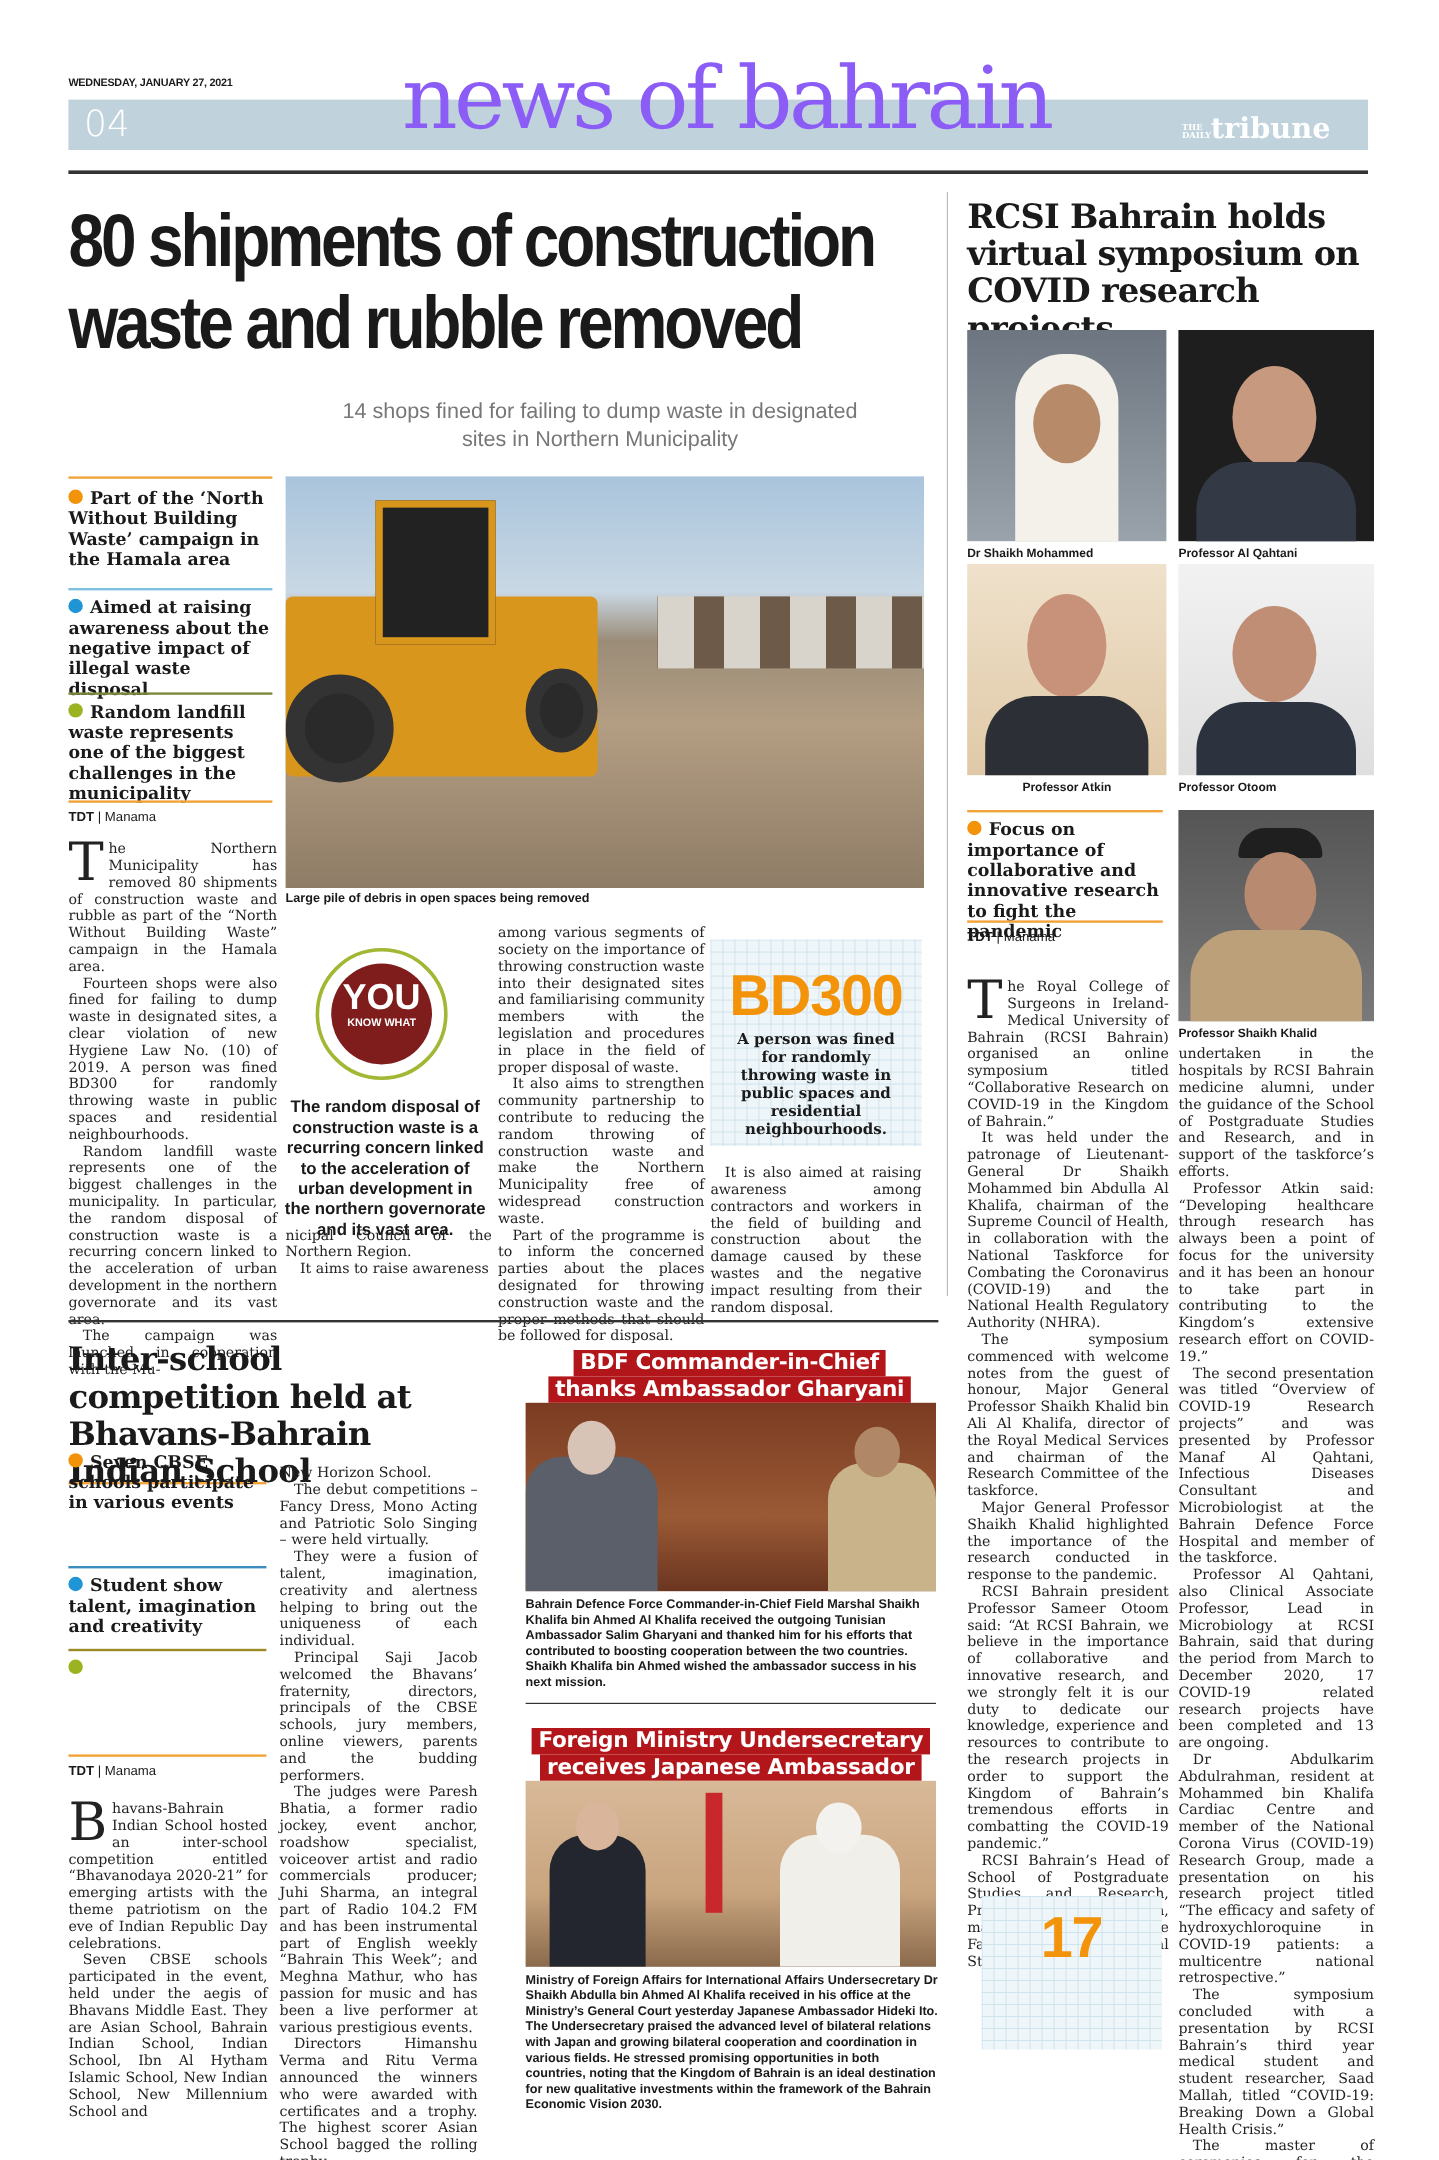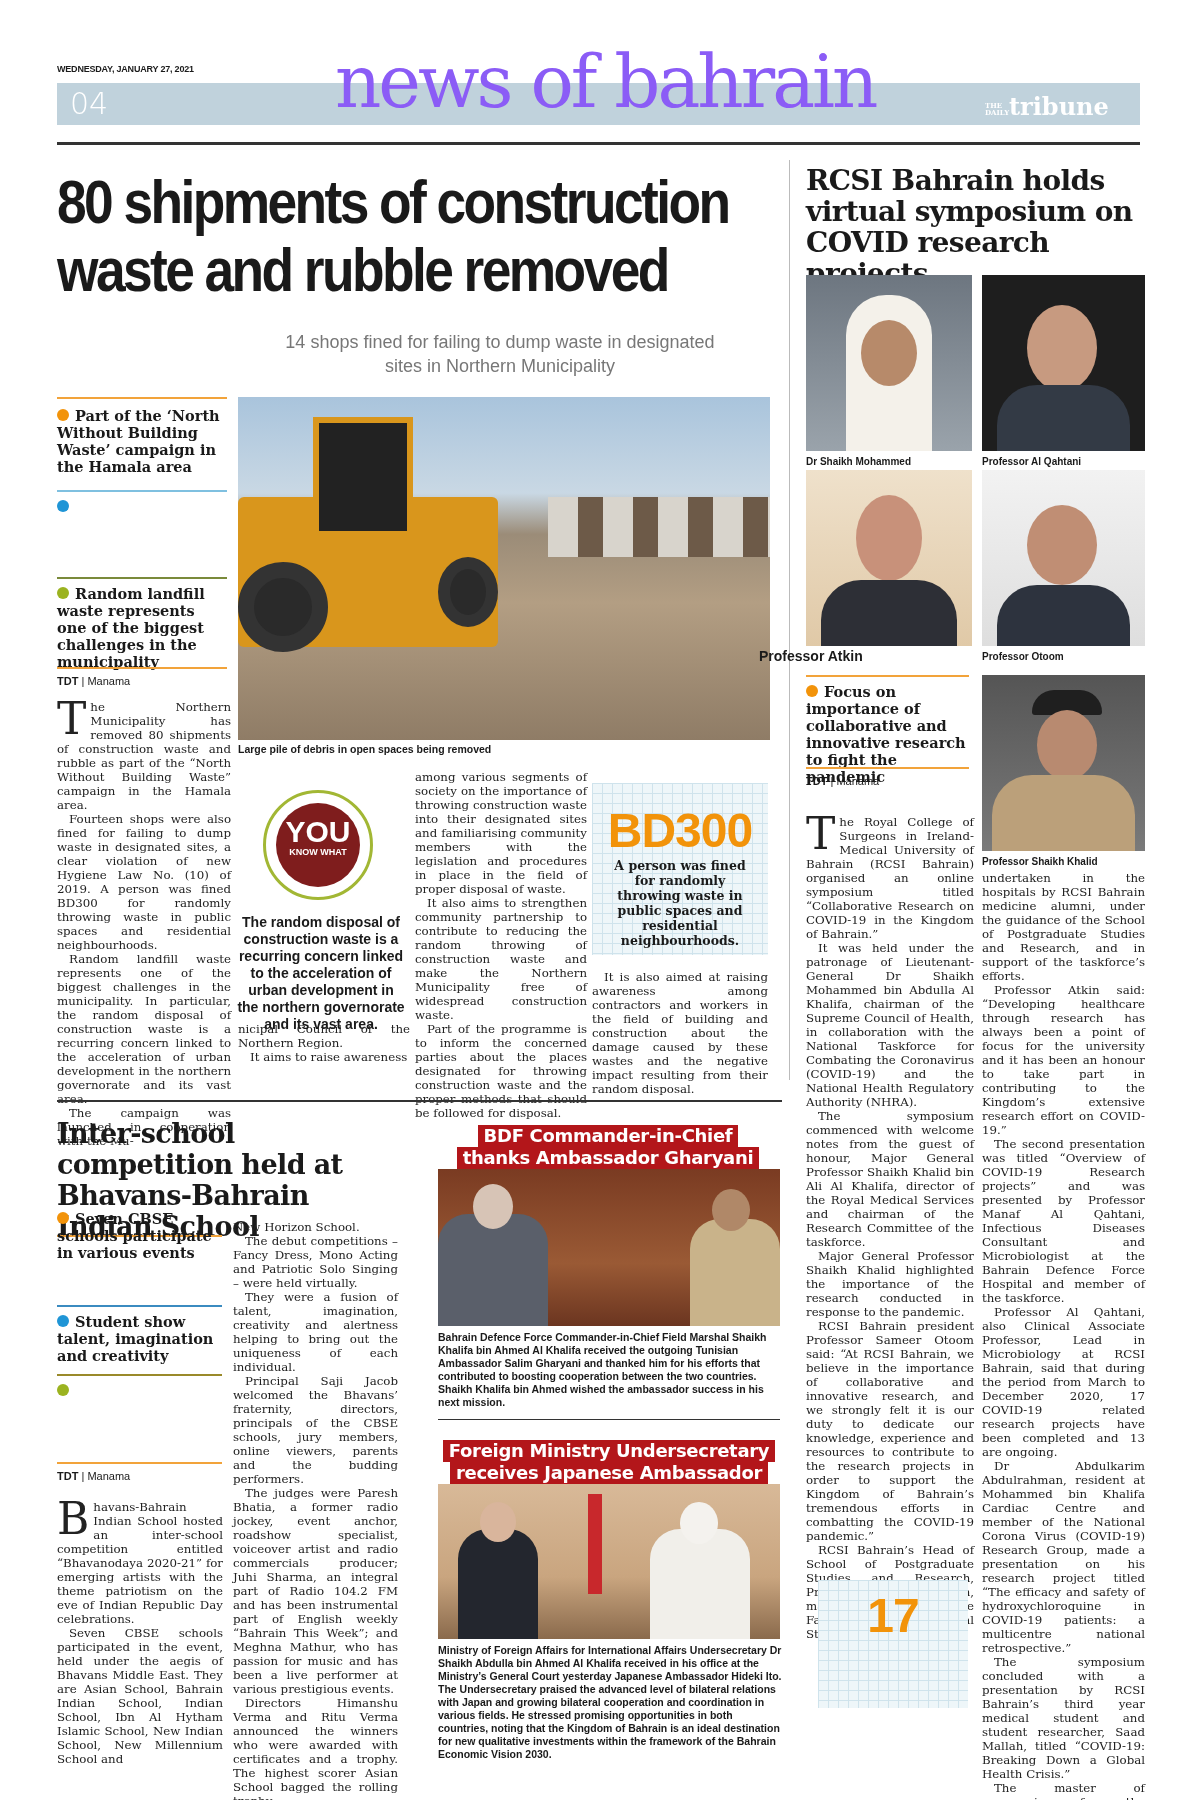--- a/index.html
+++ b/index.html
@@ -50,21 +50,21 @@
 
 <div class="abs hl">
   <div>80 shipments of construction</div>
   <div>waste and rubble removed</div>
 </div>
 <div class="abs dek">14 shops fined for failing to dump waste in designated sites in Northern Municipality</div>
 
 <div class="abs rule" style="left:57px;top:397px;width:170px;background:#f2a33a;"></div>
 <div class="abs hi" style="top:401px;"><span class="dot" style="background:#f2930a"></span><span>Part of the ‘North Without Building Waste’ campaign in the Hamala area</span></div>
 <div class="abs rule" style="left:57px;top:490px;width:170px;background:#7fc0e0;"></div>
-<div class="abs hi" style="top:492px;"><span class="dot" style="background:#1f95d6"></span></div>
+<div class="abs hi" style="top:492px;"><span class="dot" style="background:#1f95d6"></span><span>Aimed at raising awareness about the negative impact of illegal waste disposal</span></div>
 <div class="abs rule" style="left:57px;top:577px;width:170px;background:#7a8a3a;"></div>
 <div class="abs hi" style="top:579px;"><span class="dot" style="background:#9bb320"></span><span>Random landfill waste represents one of the biggest challenges in the municipality</span></div>
 <div class="abs rule" style="left:57px;top:667px;width:170px;background:#f2a33a;"></div>
 <div class="abs byline" style="left:57px;top:675px;"><b>TDT</b> | <span>Manama</span></div>
 
 <div class="abs photo" style="left:238px;top:397px;width:532px;height:343px;background:linear-gradient(180deg,#a9c4dc 0%,#c9d8e4 28%,#9b8c78 40%,#b39e83 60%,#8f7c66 100%);">
   <div style="position:absolute;left:0;top:100px;width:260px;height:150px;background:#d9961c;border-radius:6px;"></div>
   <div style="position:absolute;left:75px;top:20px;width:100px;height:120px;background:#222;border:6px solid #d9961c;"></div>
   <div style="position:absolute;left:0;top:165px;width:90px;height:90px;border-radius:50%;background:#2a2a2a;border:16px solid #333;"></div>
   <div style="position:absolute;left:200px;top:160px;width:60px;height:70px;border-radius:50%;background:#2a2a2a;border:12px solid #333;"></div>
@@ -117,21 +117,21 @@
 <div class="abs photo" style="left:982px;top:275px;width:163px;height:176px;background:#1e1e1e;">
     <div style="position:absolute;left:45px;top:30px;width:70px;height:86px;background:#c79a80;border-radius:50%;"></div>
     <div style="position:absolute;left:15px;top:110px;width:133px;height:70px;background:#333a45;border-radius:40px 40px 0 0;"></div>
   </div>
 <div class="abs caption" style="left:982px;top:455px;font-size:10px;">Professor Al Qahtani</div>
 
 <div class="abs photo" style="left:806px;top:470px;width:166px;height:176px;background:linear-gradient(180deg,#efe1cb,#e0c9a7);">
     <div style="position:absolute;left:50px;top:25px;width:66px;height:86px;background:#c8917a;border-radius:50%;"></div>
     <div style="position:absolute;left:15px;top:110px;width:136px;height:70px;background:#2d2f36;border-radius:40px 40px 0 0;"></div>
   </div>
-<div class="abs caption" style="left:759px;top:650px;font-size:14px;">Professor Atkin</div>
+<div class="abs caption" style="left:852px;top:650px;font-size:10px;">Professor Atkin</div>
 <div class="abs photo" style="left:982px;top:470px;width:163px;height:176px;background:linear-gradient(180deg,#f2f2f2,#dedede);">
     <div style="position:absolute;left:45px;top:35px;width:70px;height:80px;background:#c08e74;border-radius:50%;"></div>
     <div style="position:absolute;left:15px;top:115px;width:133px;height:65px;background:#2d333e;border-radius:40px 40px 0 0;"></div>
   </div>
 <div class="abs caption" style="left:982px;top:650px;font-size:10px;">Professor Otoom</div>
 
 <div class="abs rule" style="left:806px;top:675px;width:163px;background:#f2a33a;"></div>
 <div class="abs hi" style="left:806px;top:677px;width:163px;"><span class="dot" style="background:#f2930a"></span><span>Focus on importance of collaborative and innovative research to fight the pandemic</span></div>
 <div class="abs rule" style="left:806px;top:767px;width:163px;background:#f2a33a;"></div>
 <div class="abs byline" style="left:806px;top:775px;"><b>TDT</b> | <span>Manama</span></div>

